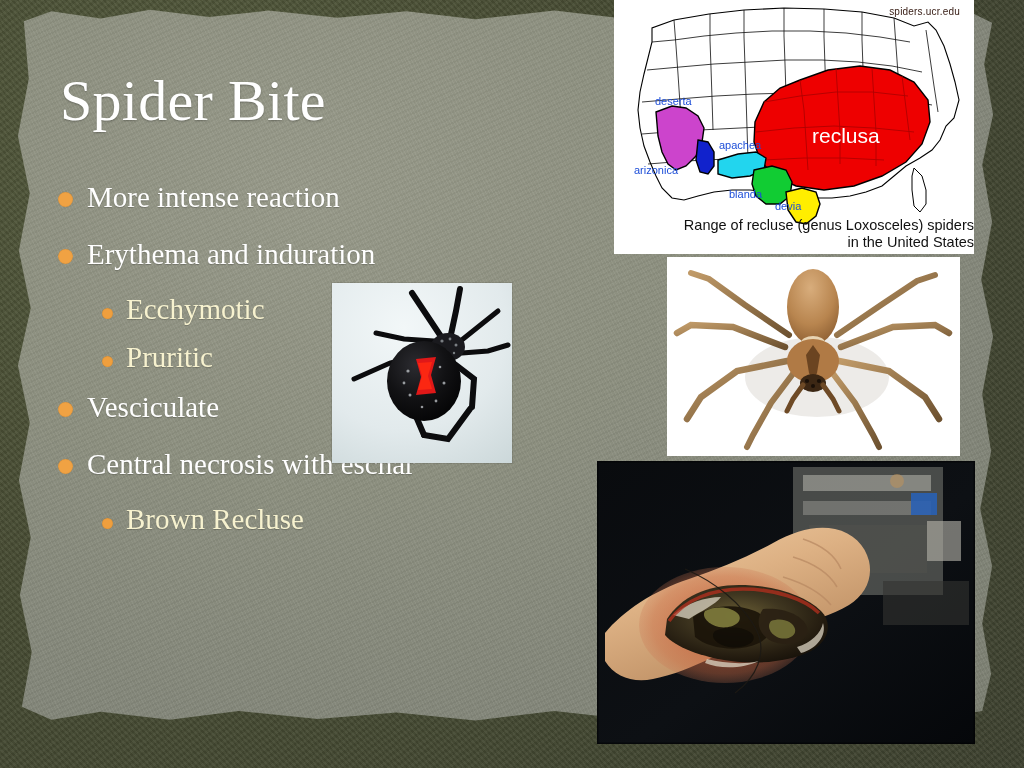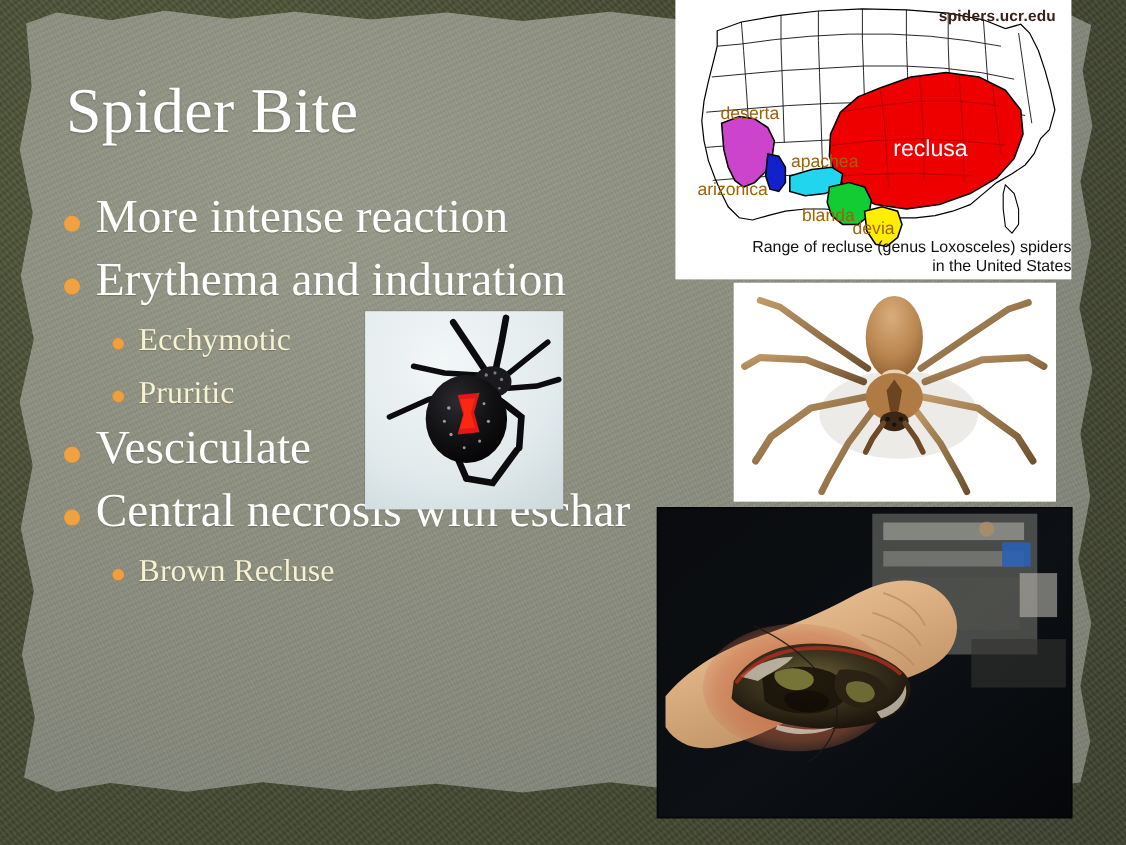--- a/index.html
+++ b/index.html
@@ -95,21 +95,21 @@
   .dot {
     flex: 0 0 auto;
     border-radius: 50%;
     background: #f0a040;
     box-shadow: 0 0 1px rgba(0,0,0,0.25) inset;
   }
   .lvl1 .dot { width: 15px; height: 15px; margin-right: 14px; background: #f0a243; }
   .lvl2 .dot { width: 11px; height: 11px; margin-right: 13px; background: #ef9f3e; }
 
   .txt1 {
-    font-size: 43px;
+    font-size: 29px;
     line-height: 51px;
     color: #ffffff;
     text-shadow: 0 1px 1px rgba(0,0,0,0.22);
   }
   .txt2 {
     font-size: 29px;
     line-height: 46px;
     color: #f7f2cf;
     text-shadow: 0 1px 1px rgba(0,0,0,0.20);
   }
@@ -119,33 +119,33 @@
 
   
   #map-figure {
     left: 614px; top: 0px; width: 360px; height: 254px;
     background: #ffffff;
   }
   .map-canvas { position: absolute; inset: 0; }
   .map-src {
     position: absolute; right: 14px; top: 6px;
     font-family: "Liberation Sans", sans-serif;
-    font-size: 14px; color: #3a2018; letter-spacing: 0.2px; font-weight: bold;
+    font-size: 10px; color: #3a2018; letter-spacing: 0.2px;
   }
   .map-caption {
     position: absolute; left: 0; right: 0; bottom: 3px;
     text-align: right;
     font-family: "Liberation Sans", sans-serif;
     font-size: 14.5px; line-height: 17px; color: #111;
     white-space: pre-line;
   }
   .mlabel {
     position: absolute;
     font-family: "Liberation Sans", sans-serif;
-    font-size: 16px; color: #a16207; font-weight: normal;
+    font-size: 11px; color: #1d4ed8; font-weight: normal;
     white-space: nowrap;
   }
   .mlabel.white { color: #fff; font-size: 21px; }
 
   
   #widow-figure {
     left: 332px; top: 283px; width: 180px; height: 180px;
     background: #e8eef0;
     box-shadow: 0 0 0 1px rgba(0,0,0,0.08);
   }

